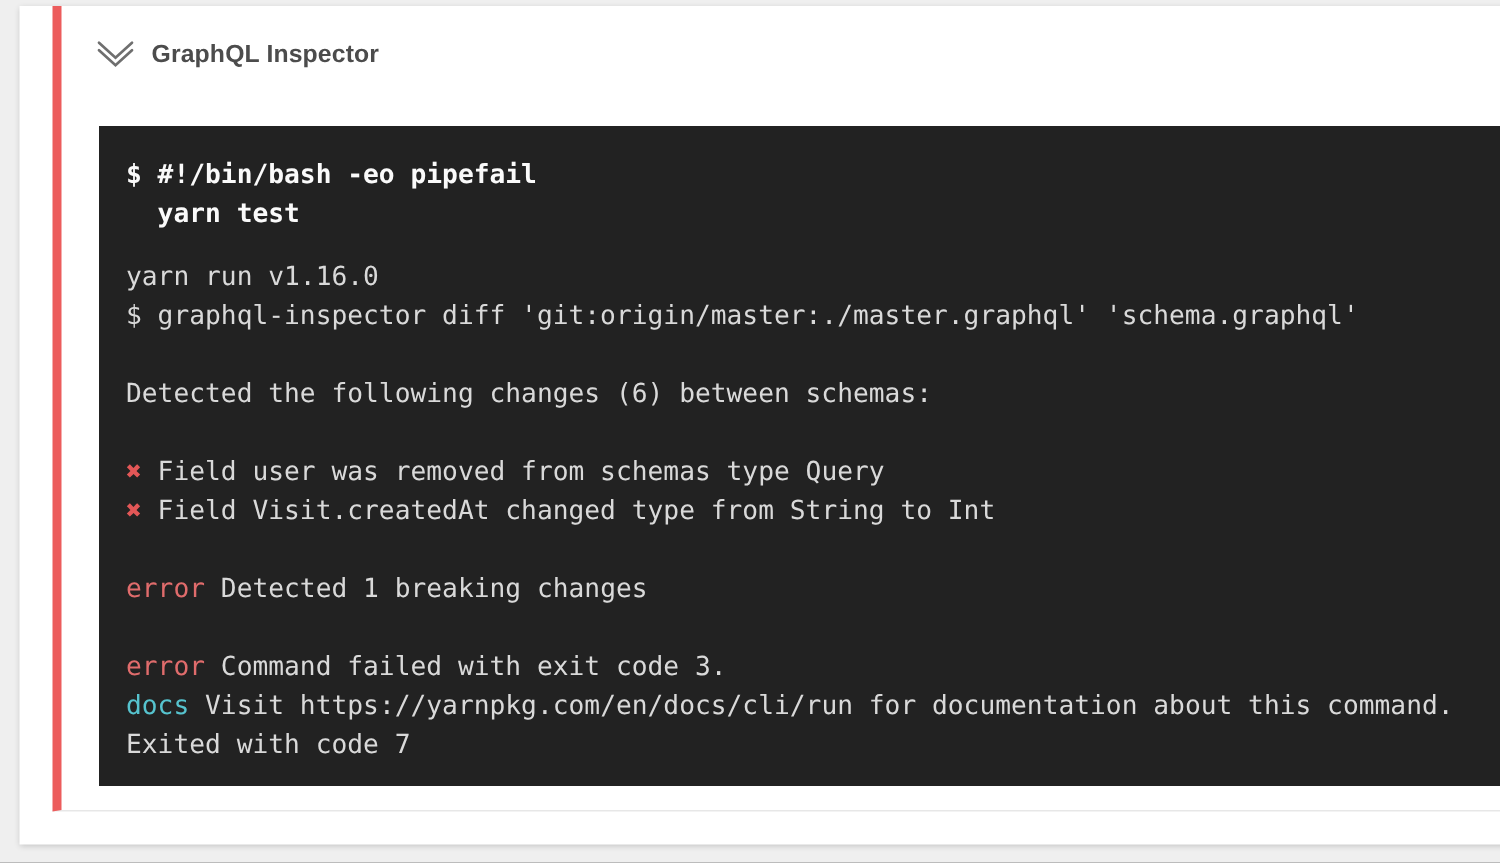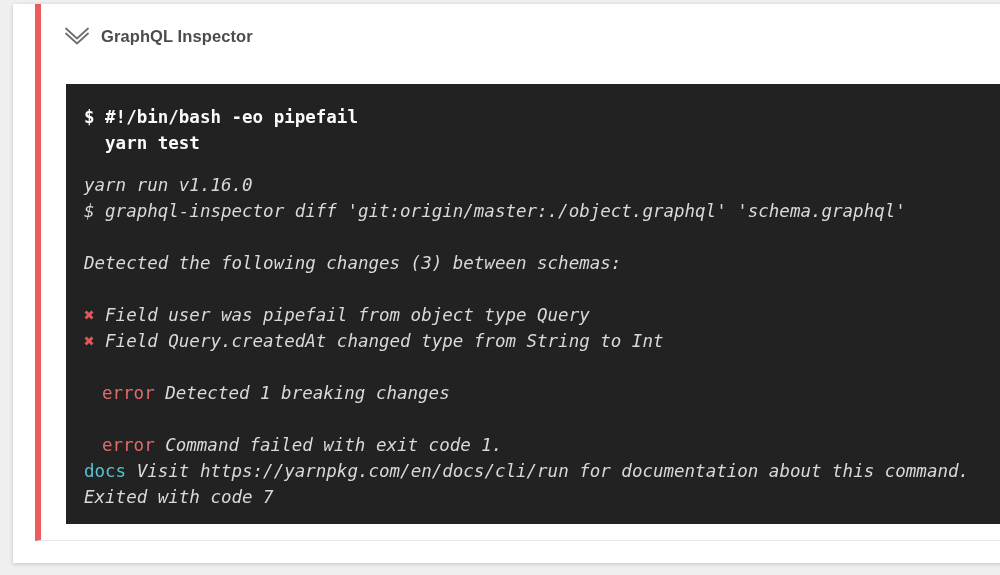--- a/index.html
+++ b/index.html
@@ -71,22 +71,22 @@
   }
   .cmd-block {
     margin-bottom: 16px;
     font-weight: bold;
     color: var(--terminal-bold, #fafafa);
   }
   .t-line {
     white-space: pre;
     min-height: 26px;
   }
-  .seg-default { color: var(--terminal-text, #d9d9d9); font-style: italic; }
-  .seg-error   { color: var(--error-red, #e06c6c); margin-left: 18px; }
+  .seg-default { color: var(--terminal-text, #d9d9d9); }
+  .seg-error   { color: var(--error-red, #e06c6c); }
   .seg-info    { color: var(--info-cyan, #56c3ce); }
   .seg-xmark   { color: var(--xmark-red, #e25757); }
 </style>
 </head>
 <body>
 
 <div class="page">
   <div class="card">
     <div class="step">
 
@@ -100,30 +100,30 @@
         <span class="step-title">GraphQL Inspector</span>
       </div>
 
       <div class="terminal">
         <div class="cmd-block">
             <div class="t-line">$ #!/bin/bash -eo pipefail</div>
             <div class="t-line">  yarn test</div>
           </div>
         <div class="out-block">
             <div class="t-line"><span class="seg-default">yarn run v1.16.0</span></div>
-            <div class="t-line"><span class="seg-default">$ graphql-inspector diff 'git:origin/master:./object.graphql' 'schema.graphql'</span></div>
+            <div class="t-line"><span class="seg-default">$ graphql-inspector diff 'git:origin/master:./master.graphql' 'schema.graphql'</span></div>
             <div class="t-line">&nbsp;</div>
-            <div class="t-line"><span class="seg-default">Detected the following changes (3) between schemas:</span></div>
+            <div class="t-line"><span class="seg-default">Detected the following changes (6) between schemas:</span></div>
             <div class="t-line">&nbsp;</div>
-            <div class="t-line"><span class="seg-xmark">✖ </span><span class="seg-default">Field user was pipefail from object type Query</span></div>
-            <div class="t-line"><span class="seg-xmark">✖ </span><span class="seg-default">Field Query.createdAt changed type from String to Int</span></div>
+            <div class="t-line"><span class="seg-xmark">✖ </span><span class="seg-default">Field user was removed from schemas type Query</span></div>
+            <div class="t-line"><span class="seg-xmark">✖ </span><span class="seg-default">Field Visit.createdAt changed type from String to Int</span></div>
             <div class="t-line">&nbsp;</div>
             <div class="t-line"><span class="seg-error">error</span><span class="seg-default"> Detected 1 breaking changes</span></div>
             <div class="t-line">&nbsp;</div>
-            <div class="t-line"><span class="seg-error">error</span><span class="seg-default"> Command failed with exit code 1.</span></div>
+            <div class="t-line"><span class="seg-error">error</span><span class="seg-default"> Command failed with exit code 3.</span></div>
             <div class="t-line"><span class="seg-info">docs</span><span class="seg-default"> Visit https://yarnpkg.com/en/docs/cli/run for documentation about this command.</span></div>
             <div class="t-line"><span class="seg-default">Exited with code 7</span></div>
           </div>
       </div>
 
     </div>
   </div>
 </div>
 
 </body></html>

